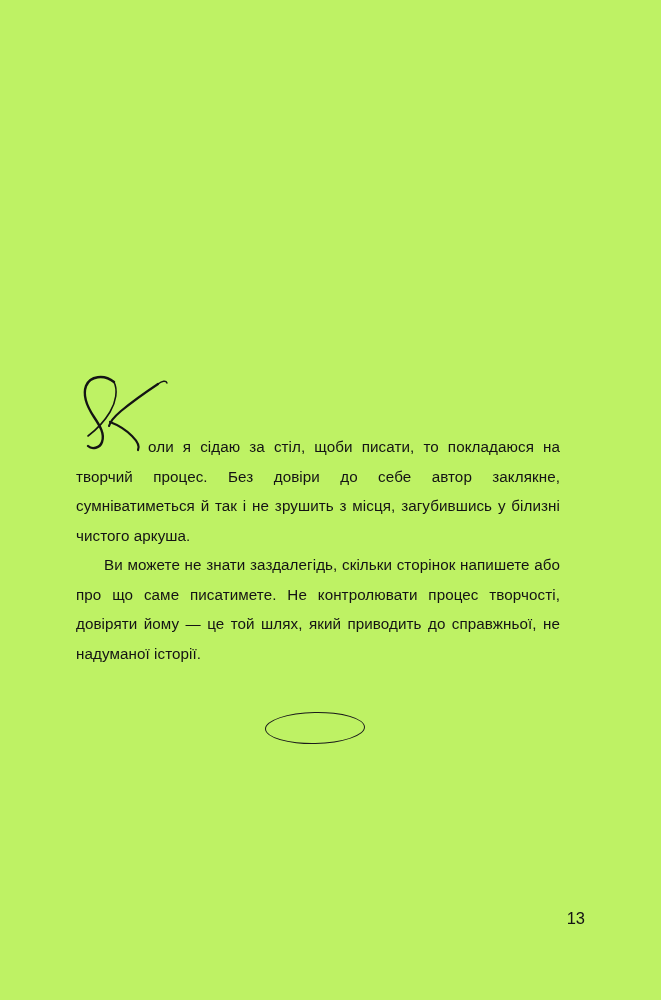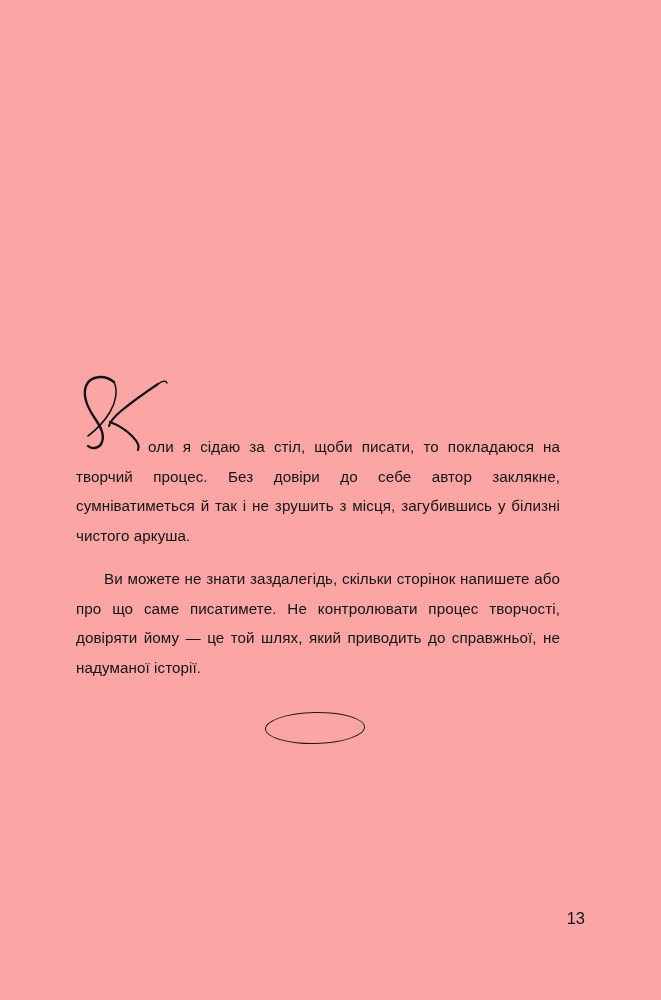--- a/index.html
+++ b/index.html
@@ -12,21 +12,21 @@
     height: 1000px;
     position: relative;
     font-family: "Liberation Sans", sans-serif;
     color: #1a1a1a;
     overflow: hidden;
   }
 
   .page {
     position: absolute;
     inset: 0;
-    background: #fca5a5;
+    background: #bef264;
   }
 
   .text-block {
     position: absolute;
     left: 76px;
     top: 432px;
     width: 484px;
   }
 
   .para {
@@ -34,21 +34,21 @@
     font-size: 15.2px;
     line-height: 29.5px;
     color: #141414;
     text-align: justify;
     margin: 0;
     letter-spacing: 0.005em;
   }
 
   .para + .para {
     text-indent: 28px;
-    margin-top: 14px;
+    margin-top: 0;
   }
 
   
   .dropcap-wrap {
     position: absolute;
     left: 74px;
     top: 370px;
     width: 95px;
     height: 85px;
     pointer-events: none;

